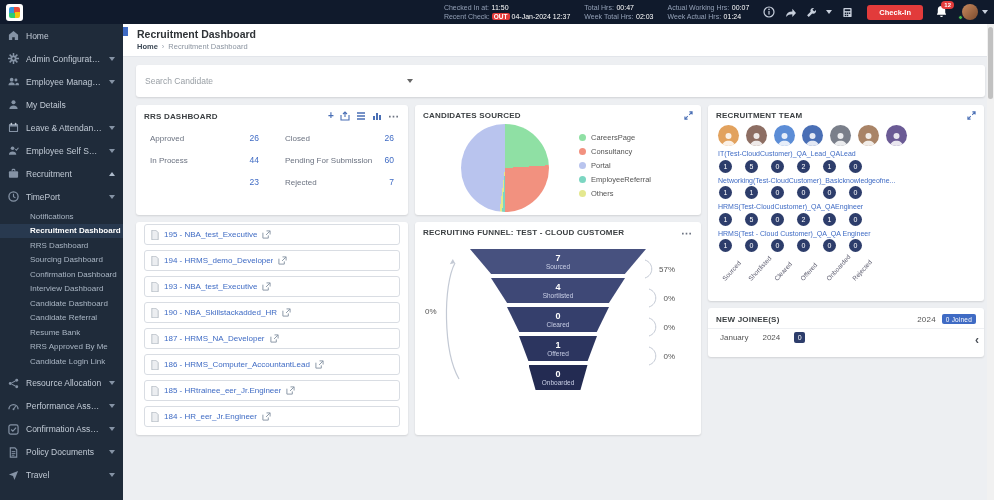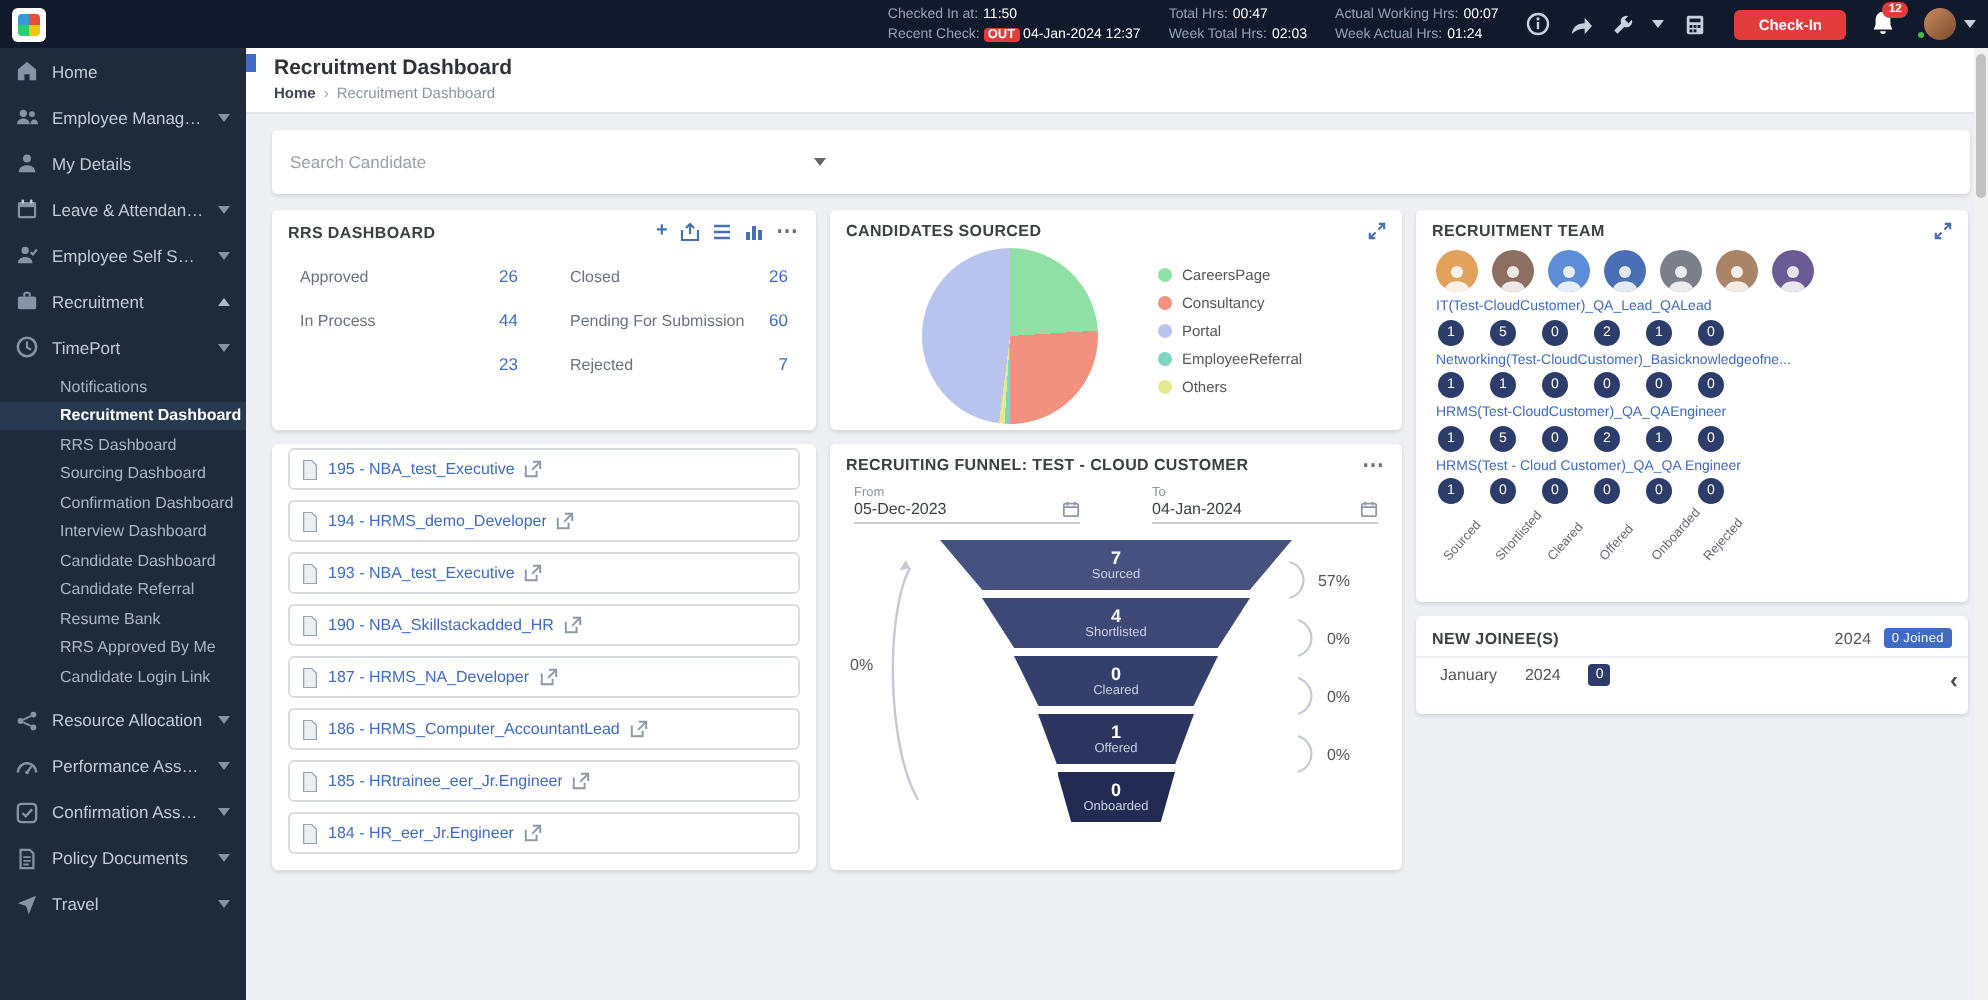--- a/index.html
+++ b/index.html
@@ -215,20 +215,36 @@
 <div class="sidebar">
   <div class="nav-item">
       <span class="nav-icon">
         <svg viewBox="0 0 12 12">
           <path d="M6 1l5 4.2V11H7.4V7.8H4.6V11H1V5.2z"></path>
         </svg>
       </span>
       <span class="nav-label">Home</span>
     </div>
 
+  <div class="nav-item">
+      <span class="nav-icon">
+        <svg viewBox="0 0 12 12">
+          <g fill="#8593a5">
+            <rect x="5.2" y="0" width="1.6" height="12"></rect>
+            <rect x="0" y="5.2" width="12" height="1.6"></rect>
+            <rect x="5.2" y="0" width="1.6" height="12" transform="rotate(45 6 6)"></rect>
+            <rect x="5.2" y="0" width="1.6" height="12" transform="rotate(-45 6 6)"></rect>
+            <circle cx="6" cy="6" r="3.2"></circle>
+          </g>
+          <circle cx="6" cy="6" r="1.3" fill="#1f2b3a"></circle>
+        </svg>
+      </span>
+      <span class="nav-label">Admin Configuration</span>
+      <span class="nav-caret"></span>
+    </div>
 
   <div class="nav-item">
       <span class="nav-icon">
         <svg viewBox="0 0 12 12">
           <circle cx="4" cy="4" r="2"></circle>
           <path d="M.5 10c0-2 1.6-3.2 3.5-3.2S7.5 8 7.5 10z"></path>
           <circle cx="8.7" cy="4.4" r="1.6"></circle>
           <path d="M7.8 10c.1-1.6 1-2.6 2.3-2.6 1.1 0 1.9.8 1.9 2.6z"></path>
         </svg>
       </span>
@@ -588,42 +604,20 @@
             </div>
           </div>
         </div>
 
         <div class="card funnel-card">
           <div class="card-h">
             <span>RECRUITING FUNNEL: TEST - CLOUD CUSTOMER</span>
             <span class="spacer"></span>
             <span class="more-dots">⋯</span>
           </div>
-          <div class="dates">
-            <div class="date-field">
-              <div class="date-label">From</div>
-              <div class="date-value-row">
-                  <span class="date-value">05-Dec-2023</span>
-                  <svg viewBox="0 0 10 10" width="9" height="9">
-                    <rect x="1" y="2" width="8" height="7" rx="1" fill="none" stroke="#8d9aa8" stroke-width="1"></rect>
-                    <path d="M1 4h8M3 1v2M7 1v2" stroke="#8d9aa8" stroke-width="1"></path>
-                  </svg>
-                </div>
-            </div>
-            <div class="date-field">
-              <div class="date-label">To</div>
-              <div class="date-value-row">
-                  <span class="date-value">04-Jan-2024</span>
-                  <svg viewBox="0 0 10 10" width="9" height="9">
-                    <rect x="1" y="2" width="8" height="7" rx="1" fill="none" stroke="#8d9aa8" stroke-width="1"></rect>
-                    <path d="M1 4h8M3 1v2M7 1v2" stroke="#8d9aa8" stroke-width="1"></path>
-                  </svg>
-                </div>
-            </div>
-          </div>
           <div class="funnel-area">
             <svg class="larc" width="22" height="128">
                 <path d="M18 124 C2 96 2 30 14 8" stroke="#c3c9d4" fill="none" stroke-width="1.2"></path>
                 <path d="M14 8 l-5.2 1.2 3-5.2 z" fill="#c3c9d4"></path>
               </svg>
             <span class="overall-pct">0%</span>
 
             <div class="fstage fs0">
                 <span class="fnum">7</span>
                 <span class="flabel">Sourced</span>

